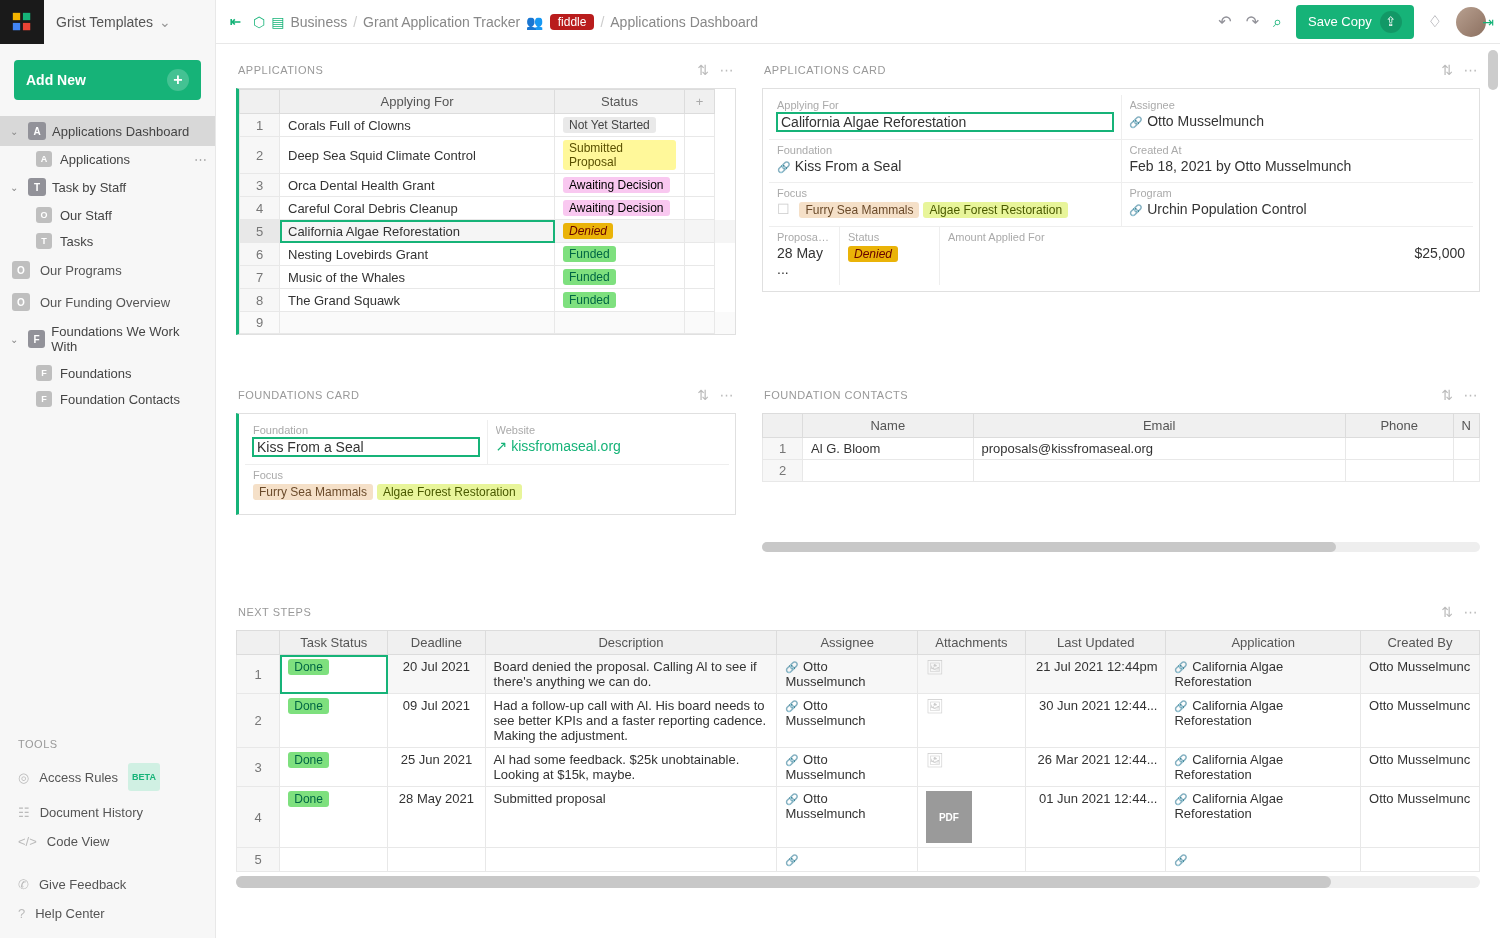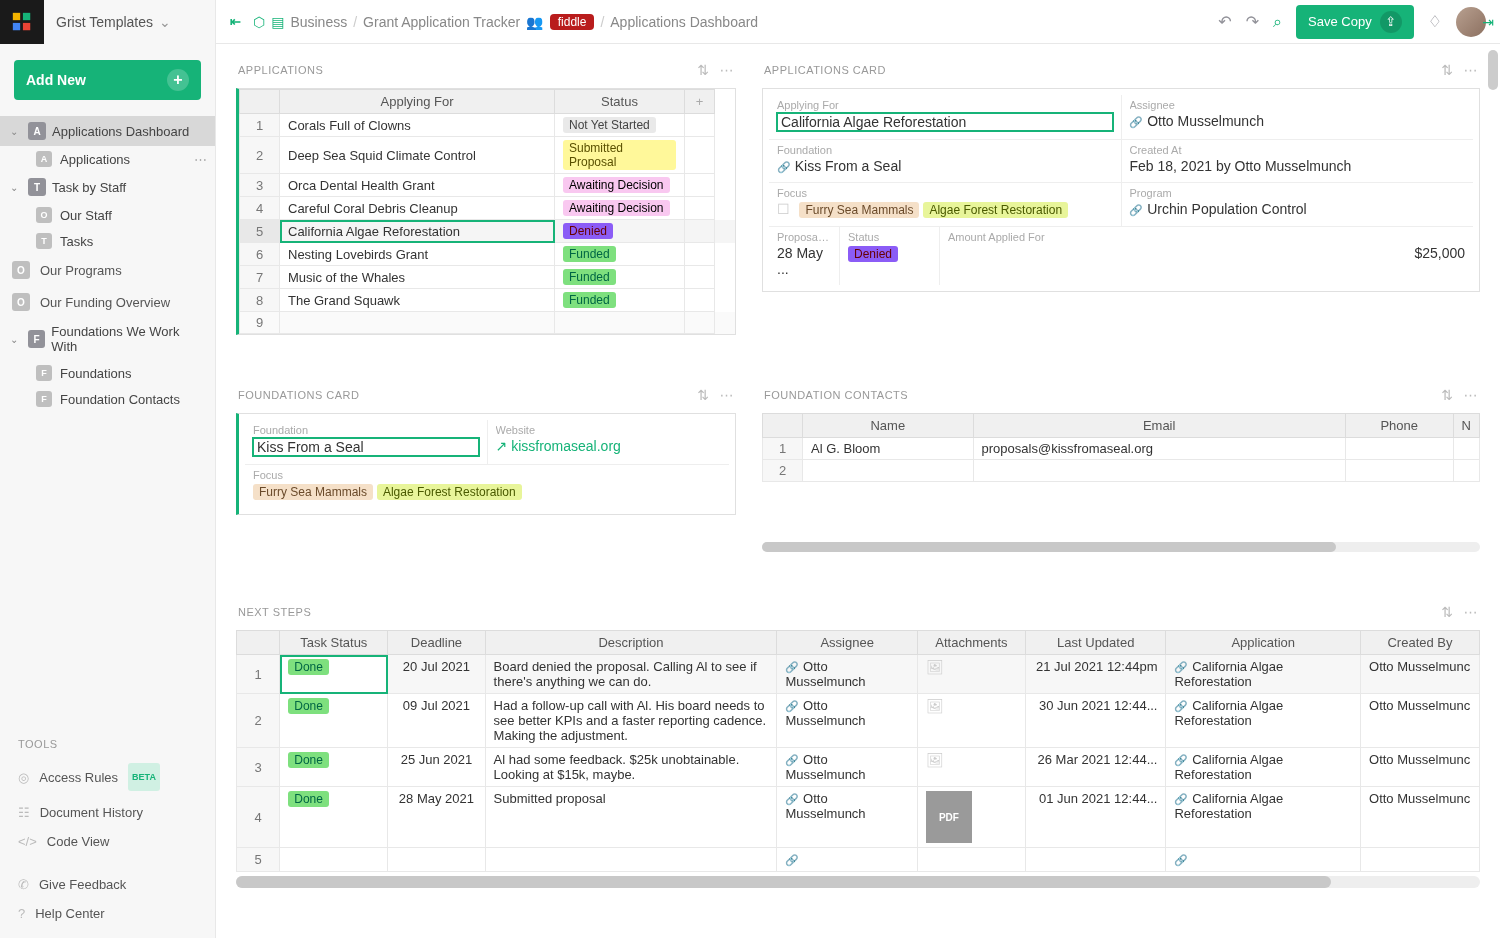--- a/index.html
+++ b/index.html
@@ -63,21 +63,21 @@
 .grid td.rownum { background: #f7f7f7; text-align: center; color: #777; width: 40px; }
 .grid tr.selected td { background: #f5f5f5; }
 .grid tr.selected td.rownum { background: #e8e8e8; }
 .grid tr.selected td.maincell { outline: 2px solid #16b378; outline-offset: -2px; }
 .grid .emptyrow td { background: #fafafa; height: 22px; }
 
 .pill { display: inline-block; padding: 1px 6px; border-radius: 3px; font-size: 12px; }
 .pill-gray { background: #e9e9e9; color: #444; }
 .pill-yellow { background: #fff89a; color: #5a5000; }
 .pill-pink { background: #f9c8f0; color: #000000; }
-.pill-red { background: #8b5cf6; color: #600; }
+.pill-red { background: #eab308; color: #600; font-style: italic; }
 .pill-green { background: #7ee07e; color: #064; }
 .pill-magenta { background: #f040c0; color: #fff; }
 .pill-tan { background: #f5e0c8; color: #6a4a2a; }
 .pill-lime { background: #e8f59a; color: #4a5a00; }
 
 
 .card { border: 1px solid #e0e0e0; background: #fff; padding: 6px; min-width: 0; }
 .card-left-border { border-left: 3px solid #16b378; }
 .card-row { display: flex; border-top: 1px solid #eee; }
 .card-row:first-child { border-top: none; }

